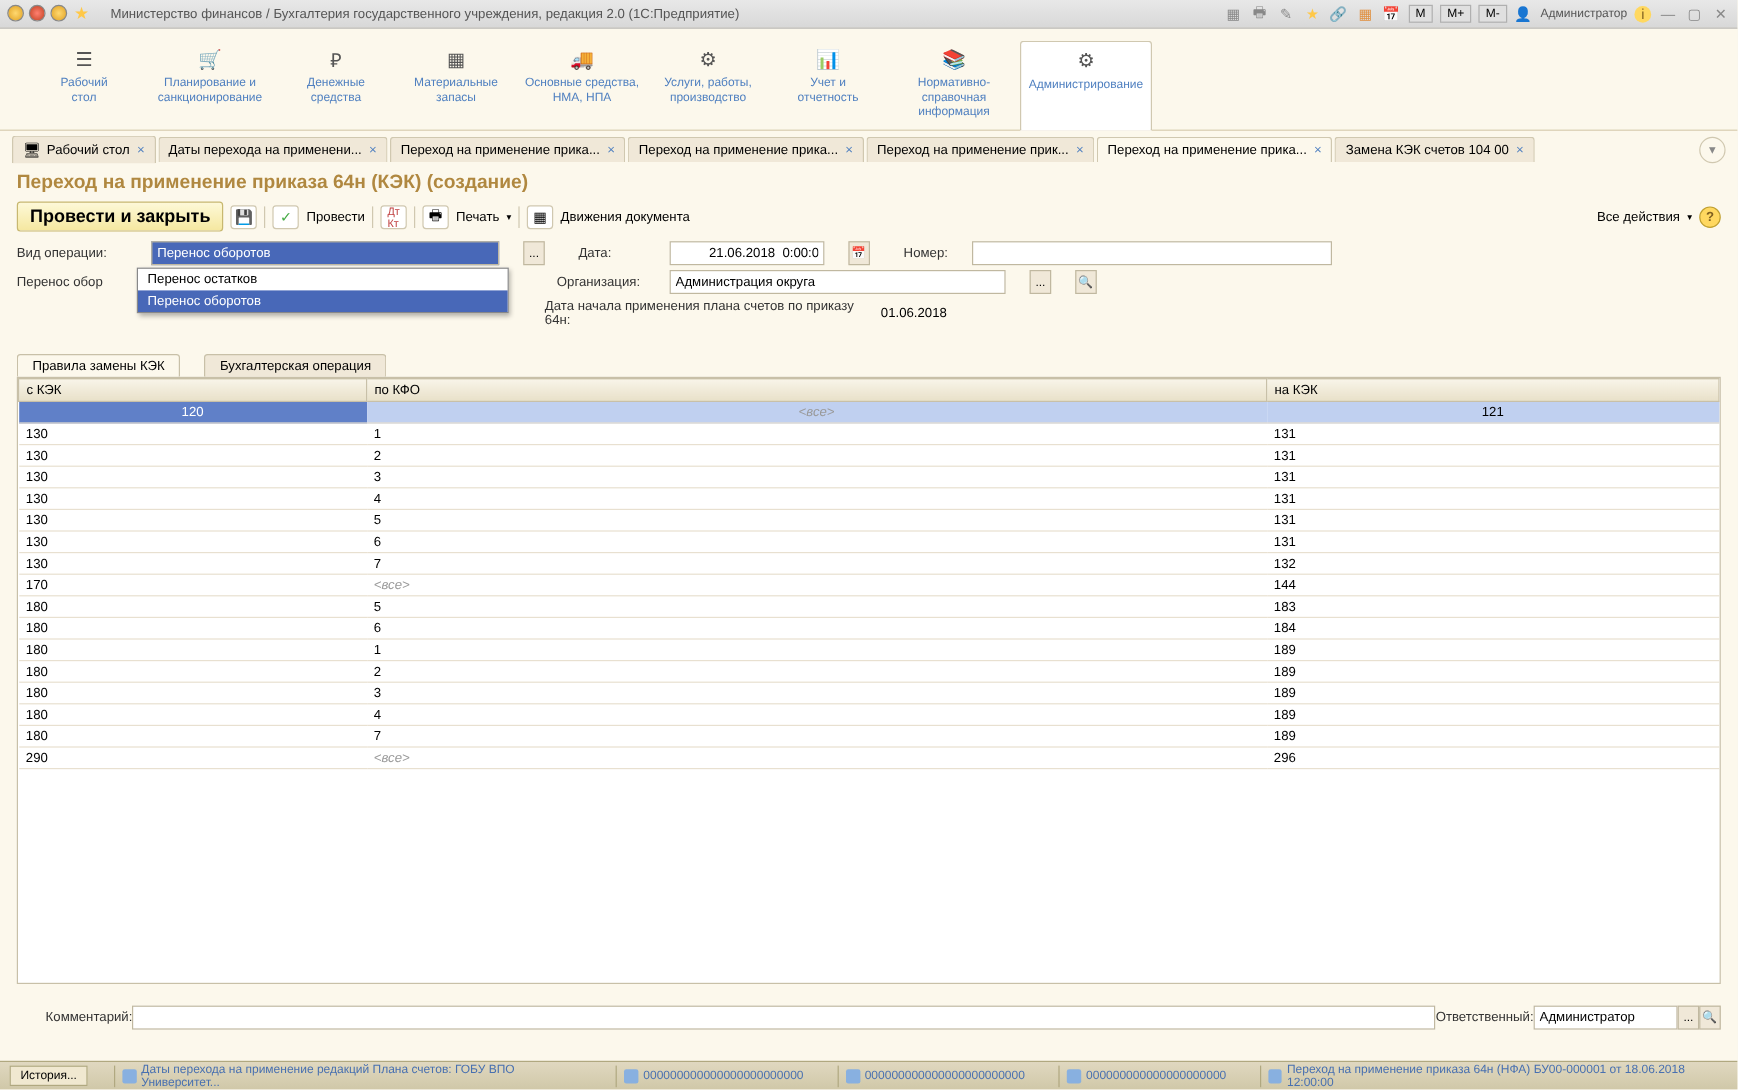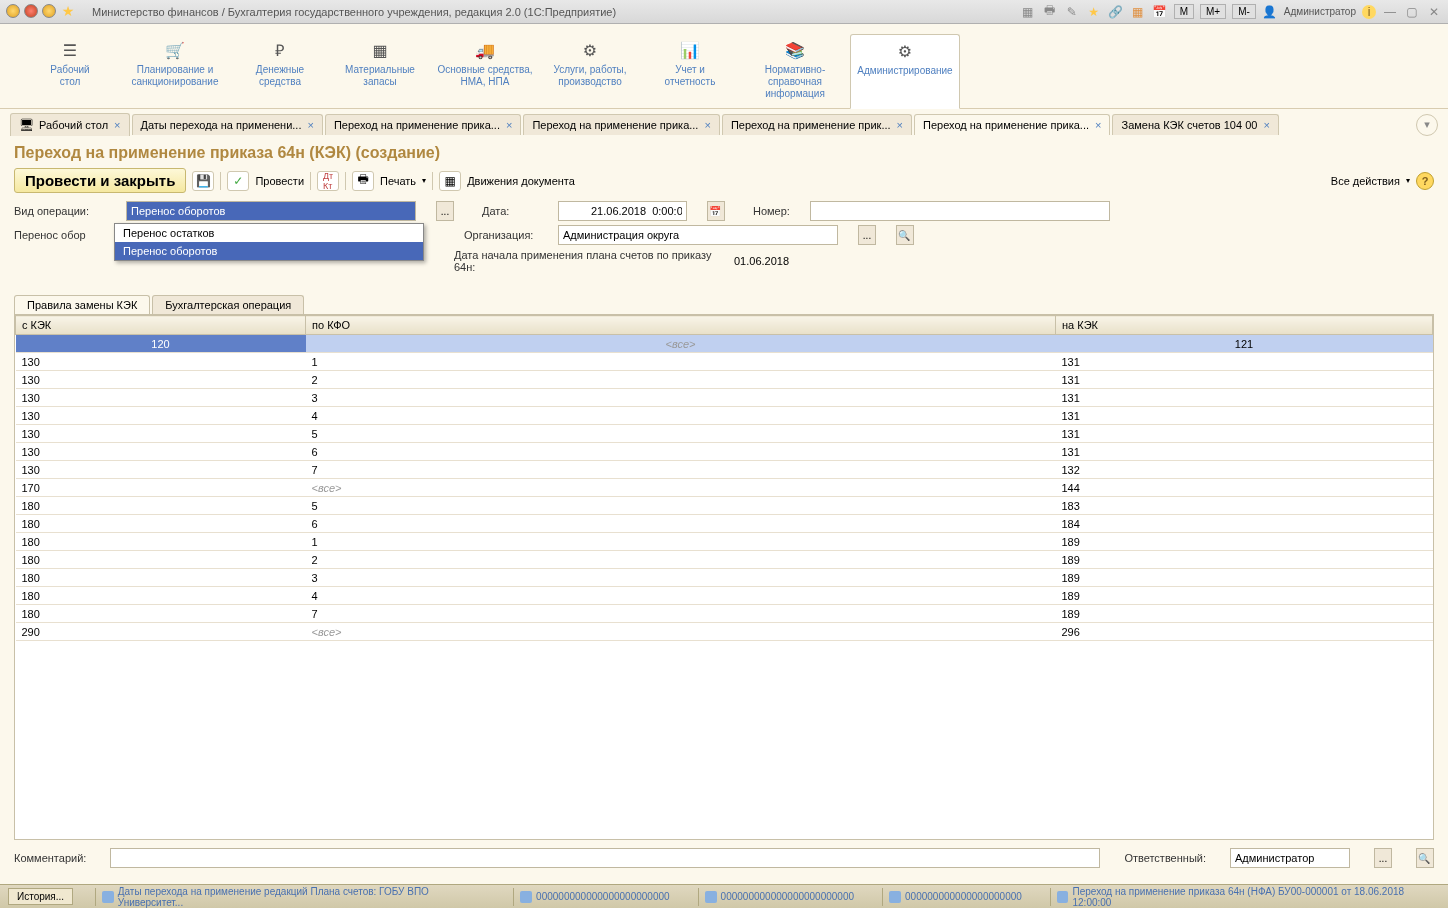--- a/index.html
+++ b/index.html
@@ -37,31 +37,31 @@
 .toolbar-right { margin-left:auto; display:flex; align-items:center; gap:6px; }
 .help { width:18px; height:18px; border-radius:50%; background:#ffd860; border:1px solid #c0a030; display:flex; align-items:center; justify-content:center; color:#806020; font-weight:bold; }
 .form-row { display:flex; gap:20px; margin-bottom:4px; align-items:center; position:relative; }
 .form-label { font-size:11px; color:#333; }
 .form-input { border:1px solid #c0b8a0; background:#fff; padding:2px 4px; font-size:11px; height:20px; }
 .form-input.sel { background:#4868b8; color:#fff; }
 .ellipsis-btn { width:18px; height:20px; border:1px solid #c0b8a0; background:#f0e8d8; font-size:10px; cursor:pointer; }
 .dropdown { position:absolute; left:100px; top:22px; width:310px; background:#fff; border:1px solid #888; z-index:10; box-shadow:2px 2px 4px rgba(0,0,0,0.3); }
 .dd-item { padding:3px 8px; font-size:11px; cursor:pointer; }
 .dd-item.sel { background:#4868b8; color:#fff; }
-.subtabs { display:flex; gap:2px; margin-top:18px; }
+.subtabs { display:flex; gap:20px; margin-top:18px; }
 .subtab { padding:3px 12px; border:1px solid #c8c0a8; border-bottom:none; border-radius:3px 3px 0 0; background:#f0e8d8; font-size:11px; cursor:pointer; }
 .subtab.active { background:#fcf8ec; }
 .table-wrap { border:1px solid #c8c0a8; flex:1; background:#fff; overflow:auto; }
 table { width:100%; border-collapse:collapse; font-size:11px; }
 th { background:linear-gradient(#f8f4e8,#e8e0c8); border:1px solid #c8c0a8; padding:3px 6px; text-align:left; font-weight:normal; }
 td { border-bottom:1px solid #e8e0d0; padding:2px 6px; height:18px; }
 tr.sel td { background:#c0d0f0;text-align:center; }
 tr.sel td:first-child { background:#6080c8; color:#fff; }
 .muted { color:#999; font-style:italic; }
-.bottom-row { display:flex; align-items:center; gap:24px; padding:8px 0; }
+.bottom-row { display:flex; align-items:center; gap:0; padding:18px 0;margin-left:24px; }
 .status-bar { height:24px; background:linear-gradient(#e0d8c0,#d0c8a8); display:flex; align-items:center; padding:0 8px; gap:22px; border-top:1px solid #b0a880; }
 .sb-btn { background:#f0e8d0; border:1px solid #b0a880; padding:2px 8px; font-size:10px; }
 .sb-item { display:flex; align-items:center; gap:4px; padding:0 6px; color:#4870b0; font-size:10px; border-left:1px solid #b0a880; height:18px; }
 .sb-ico { width:12px; height:12px; background:#88b0e0; border-radius:2px; }
 </style>
 </head>
 <body>
 
 <div class="titlebar">
   <div class="win-btns">

